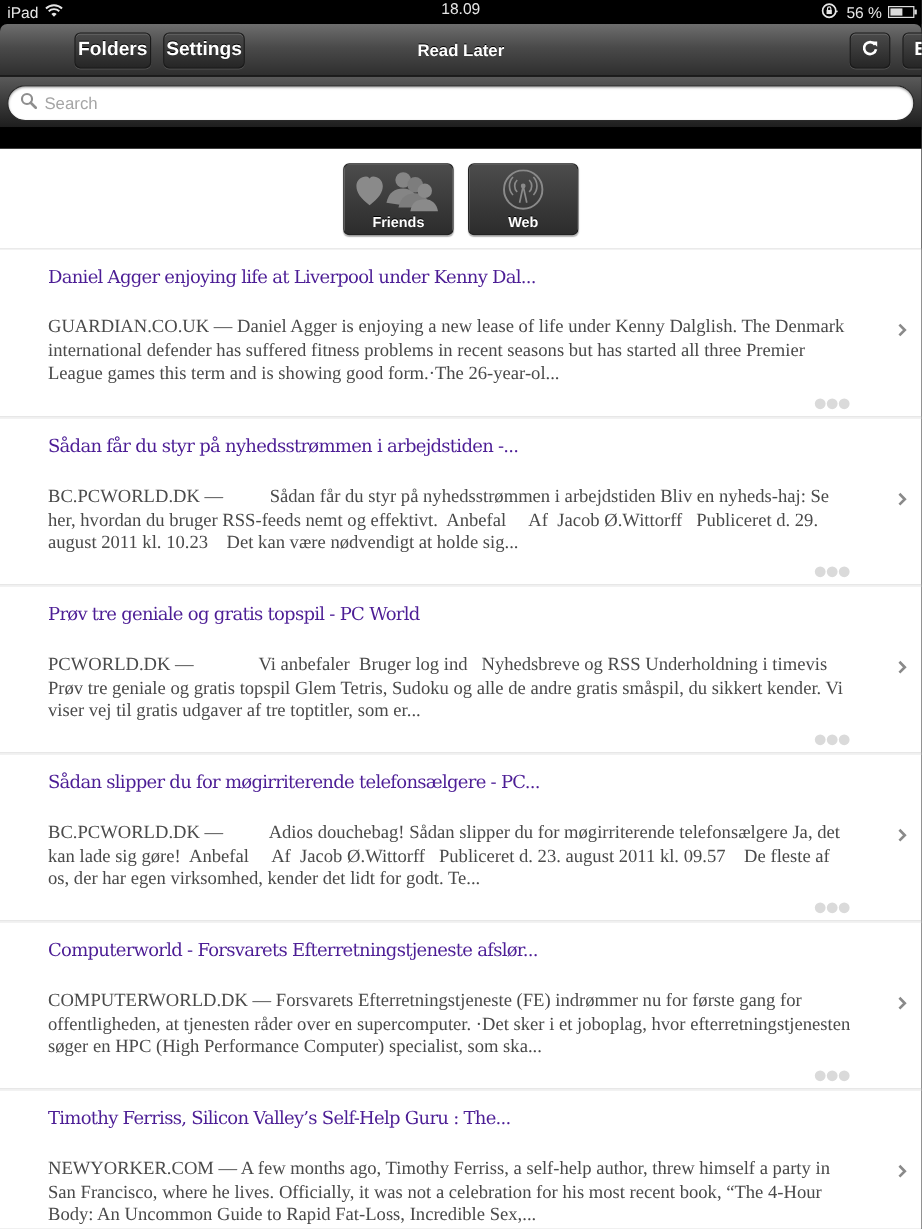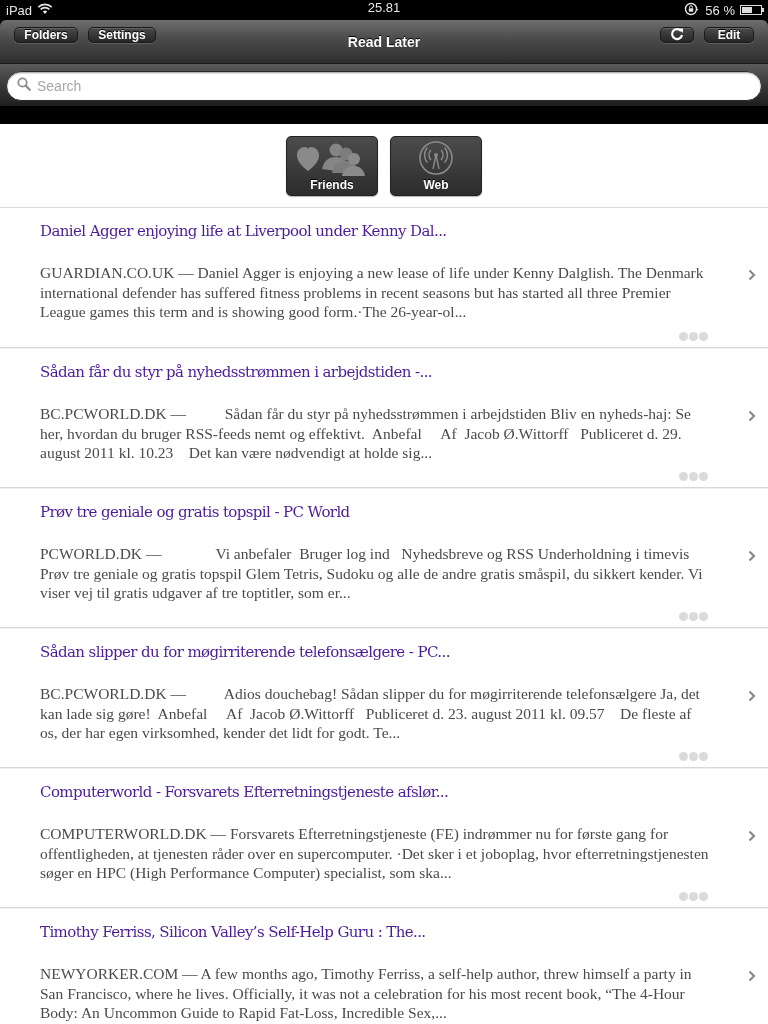--- a/index.html
+++ b/index.html
@@ -23,25 +23,26 @@
     background: linear-gradient(#6e6e6e 0%, #4a4a4a 45%, #2e2e2e 100%);
     border-top-left-radius: 6px; border-top-right-radius: 6px;
     border-bottom: 1px solid #1a1a1a;
   }
   .nav-title {
     position: absolute; left: 0; right: 0; top: 0; height: 44px; line-height: 44px;
     text-align: center; color: #fff; font-size: 14px; font-weight: bold;
     text-shadow: 0 -1px 0 #000; pointer-events: none;
   }
   .nav-btn {
-    position: absolute; top: 7px; height: 16px; border-radius: 5px;
+    position: absolute; top: 7px; height: 30px; border-radius: 5px;
     background: linear-gradient(#4a4a4a, #262626);
     border: 1px solid #1a1a1a; box-shadow: inset 0 1px 0 rgba(255,255,255,0.15), 0 1px 0 rgba(255,255,255,0.15);
-    color: #fff; font-size: 12px; font-weight: bold; display: flex; align-items: center; justify-content: center;
+    color: #fff; font-size: 16px; font-weight: bold; display: flex; align-items: center; justify-content: center;
     text-shadow: 0 -1px 0 #000;
+    margin-left: 48px;
   }
 
   .searchbar {
     position: absolute; left: 0; top: 64px; width: 768px; height: 44px;
     background: linear-gradient(#5a5a5a, #3a3a3a 50%, #1e1e1e);
     border-bottom: 2px solid #000;
   }
   .search-field {
     position: absolute; left: 6px; top: 7px; width: 756px; height: 30px;
     background: #fff; border-radius: 15px; border: 1px solid #2a2a2a;
@@ -106,21 +107,21 @@
   <div class="left">
     <span>iPad</span>
     <span>
       <svg width="16" height="12" viewBox="0 0 16 12">
           <path d="M8 11 L5.8 8.6 A3.2 3.2 0 0 1 10.2 8.6 Z" fill="#e6e6e6"></path>
           <path d="M3.6 6.4 A6.3 6.3 0 0 1 12.4 6.4" stroke="#e6e6e6" stroke-width="1.6" fill="none"></path>
           <path d="M1.3 4.1 A9.5 9.5 0 0 1 14.7 4.1" stroke="#e6e6e6" stroke-width="1.6" fill="none"></path>
         </svg>
     </span>
   </div>
-  <div class="center">25.81</div>
+  <div class="center">18.09</div>
   <div class="right">
     <span>
       <svg width="16" height="14" viewBox="0 0 16 14">
           <circle cx="7" cy="7" r="5.5" stroke="#e6e6e6" stroke-width="1.4" fill="none"></circle>
           <rect x="4.8" y="6.3" width="4.4" height="3.4" fill="#e6e6e6"></rect>
           <path d="M5.6 6.3 V5.2 A1.4 1.4 0 0 1 8.4 5.2 V6.3" stroke="#e6e6e6" stroke-width="1" fill="none"></path>
           <path d="M12 7 l2.5 0 l-1.2 1.6 z" fill="#e6e6e6"></path>
         </svg>
     </span>
     <span>56 %</span>

